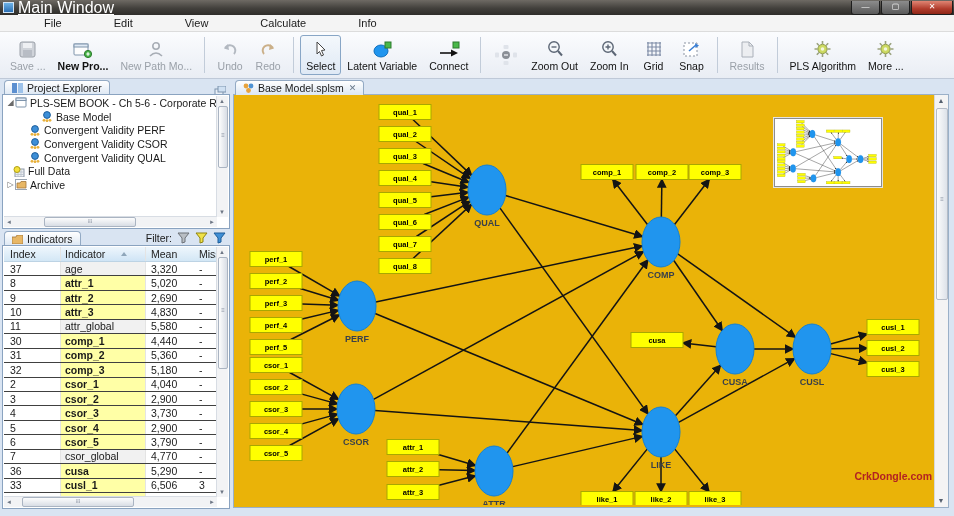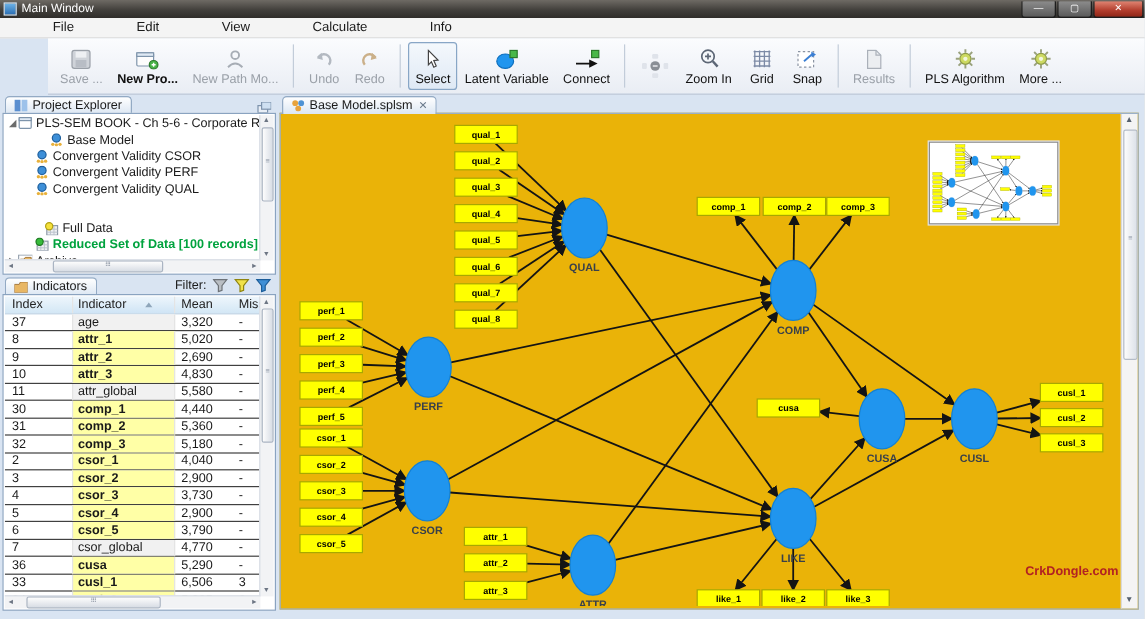--- a/index.html
+++ b/index.html
@@ -1,28 +1,28 @@
 <!DOCTYPE html>
 <html><head>
 <meta charset="utf-8">
 <style>
   html,body{margin:0;padding:0;}
   #app{position:relative;width:954px;height:516px;background:#d9e4f2;font-family:"Liberation Sans",sans-serif;overflow:hidden;color:#1a1a1a;}
   
   .titlebar{position:absolute;left:0;top:0;right:0;height:15px;background:linear-gradient(#6e6a64,#42403c 55%,#2f2d2a);display:flex;align-items:center;color:#fff;}
   .title-icon{width:9px;height:9px;margin:0 4px 0 3px;background:linear-gradient(#6db3e8,#2b6fb4);border:1px solid #cfe3f5;}
-  .title-text{font-size:10px;line-height:10px;}
+  .title-text{font-size:16px;line-height:10px;text-decoration:underline;}
   .winbtns{margin-left:auto;display:flex;height:14px;}
   .winbtn{width:27px;height:13px;border:1px solid #1d1d1d;border-top:none;background:linear-gradient(#8c8c8c,#5a5a5a);color:#fff;font-size:8px;line-height:12px;text-align:center;border-radius:0 0 3px 3px;margin-right:1px;}
   .winbtn.close{width:40px;background:linear-gradient(#e08573,#b13c2c 60%,#8f2617);}
   
   .menubar{position:absolute;left:0;top:15px;right:0;height:16px;background:#f4f4f4;border-bottom:1px solid #dcdcdc;display:flex;align-items:center;font-size:11px;}
   .menu-item{padding:1px 8px;margin-left:36px;}
   
-  .toolbar{position:absolute;left:0;top:32px;right:0;height:46px;background:linear-gradient(#fbfcfe,#e9edf4);border-bottom:1px solid #bfc9d8;display:flex;align-items:center;padding-left:4px;margin-left:40px;}
+  .toolbar{position:absolute;left:0;top:32px;right:0;height:46px;background:linear-gradient(#fbfcfe,#e9edf4);border-bottom:1px solid #bfc9d8;display:flex;align-items:center;padding-left:4px;}
   .titem{display:flex;flex-direction:column;align-items:center;justify-content:flex-end;padding:2px 5px;border:1px solid transparent;min-width:26px;}
   .titem .ticon{height:22px;display:flex;align-items:center;justify-content:center;}
   .titem .tlabel{font-size:10.5px;white-space:nowrap;color:#111;}
   .titem.disabled .tlabel{color:#9aa0a8;}
   .titem.bold .tlabel{font-weight:bold;}
   .titem.selected{border:1px solid #88a6c6;background:linear-gradient(#f4f8fc,#dfe9f5);border-radius:3px;}
   .tsep{width:1px;height:36px;background:#c2ccd9;margin:0 6px;}
   
   .panel{position:absolute;}
   .tabrow{position:absolute;left:0;top:0;right:0;height:15px;}
@@ -178,20 +178,30 @@
             <rect x="18" y="7.5" width="4" height="5" rx="1" fill="#dfe3ea"></rect>
             <path d="M9,10 h4" stroke="#e8eaee" stroke-width="1.4"></path>
           </svg>
         </div>
         <div class="tlabel"></div>
       </div>
       <div class="titem">
         <div class="ticon">
           <svg width="18" height="18">
             <circle cx="8" cy="7" r="5.2" fill="#f4f7fa" stroke="#5c6675" stroke-width="1.4"></circle>
+            <path d="M5.5,7 h5" stroke="#5c6675" stroke-width="1.4"></path>
+            <path d="M12,11 L16,15.5" stroke="#5c6675" stroke-width="2"></path>
+          </svg>
+        </div>
+        <div class="tlabel">Zoom Out</div>
+      </div>
+      <div class="titem">
+        <div class="ticon">
+          <svg width="18" height="18">
+            <circle cx="8" cy="7" r="5.2" fill="#f4f7fa" stroke="#5c6675" stroke-width="1.4"></circle>
             <path d="M5.5,7 h5 M8,4.5 v5" stroke="#5c6675" stroke-width="1.4"></path>
             <path d="M12,11 L16,15.5" stroke="#5c6675" stroke-width="2"></path>
           </svg>
         </div>
         <div class="tlabel">Zoom In</div>
       </div>
       <div class="titem">
         <div class="ticon">
           <svg width="16" height="16">
             <path d="M2,1 V15 M6,1 V15 M10,1 V15 M14,1 V15 M1,2 H15 M1,6 H15 M1,10 H15 M1,14 H15" stroke="#7c8aa5" stroke-width="1.1"></path>
@@ -289,67 +299,56 @@
           <div class="tree-row" style="padding-left: 16px;">
             <span class="tree-caret"></span>
             <span class="tree-ic">
               <svg width="12" height="11">
                 <circle cx="6" cy="4" r="3.4" fill="#3d8fd8" stroke="#1f5f9c"></circle>
                 <circle cx="3" cy="9.3" r="1.4" fill="#e8b13c"></circle>
                 <circle cx="6" cy="9.7" r="1.4" fill="#e8b13c"></circle>
                 <circle cx="9" cy="9.3" r="1.4" fill="#e8b13c"></circle>
               </svg>
             </span>
-            <span>Convergent Validity CSOR</span>
+            <span>Convergent Validity PERF</span>
           </div>
           <div class="tree-row" style="padding-left: 16px;">
             <span class="tree-caret"></span>
             <span class="tree-ic">
               <svg width="12" height="11">
                 <circle cx="6" cy="4" r="3.4" fill="#3d8fd8" stroke="#1f5f9c"></circle>
                 <circle cx="3" cy="9.3" r="1.4" fill="#e8b13c"></circle>
                 <circle cx="6" cy="9.7" r="1.4" fill="#e8b13c"></circle>
                 <circle cx="9" cy="9.3" r="1.4" fill="#e8b13c"></circle>
               </svg>
             </span>
-            <span>Convergent Validity PERF</span>
+            <span>Convergent Validity CSOR</span>
           </div>
           <div class="tree-row" style="padding-left: 16px;">
             <span class="tree-caret"></span>
             <span class="tree-ic">
               <svg width="12" height="11">
                 <circle cx="6" cy="4" r="3.4" fill="#3d8fd8" stroke="#1f5f9c"></circle>
                 <circle cx="3" cy="9.3" r="1.4" fill="#e8b13c"></circle>
                 <circle cx="6" cy="9.7" r="1.4" fill="#e8b13c"></circle>
                 <circle cx="9" cy="9.3" r="1.4" fill="#e8b13c"></circle>
               </svg>
             </span>
             <span>Convergent Validity QUAL</span>
           </div>
-          <div class="tree-row" style="padding-left: 24px; margin-top: 19px;">
+          <div class="tree-row" style="padding-left: 0;">
             <span class="tree-caret"></span>
             <span class="tree-ic">
               <svg width="12" height="11">
                 <rect x="2" y="3" width="9" height="8" fill="#eef0f3" stroke="#8e99a8"></rect>
                 <path d="M2,6 h9 M2,8.5 h9 M5,3 v8 M8,3 v8" stroke="#b9c1cc" stroke-width="0.8"></path>
                 <circle cx="4" cy="3.5" r="3" fill="#f5e13c" stroke="#b0a015"></circle>
               </svg>
             </span>
             <span>Full Data</span>
-          </div>
-          <div class="tree-row" style="padding-left: 16px;">
-            <span class="tree-caret"></span>
-            <span class="tree-ic">
-              <svg width="12" height="11">
-                <rect x="2" y="3" width="9" height="8" fill="#eef0f3" stroke="#8e99a8"></rect>
-                <path d="M2,6 h9 M2,8.5 h9 M5,3 v8 M8,3 v8" stroke="#b9c1cc" stroke-width="0.8"></path>
-                <circle cx="4" cy="3.5" r="3" fill="#37bb3c" stroke="#1d7a21"></circle>
-              </svg>
-            </span>
-            <span style="color: rgb(0, 163, 62); font-weight: bold;">Reduced Set of Data [100 records]</span>
           </div>
           <div class="tree-row" style="padding-left: 2px;">
             <span class="tree-caret">▷</span>
             <span class="tree-ic">
               <svg width="13" height="11">
                 <rect x="0.5" y="0.5" width="12" height="10" fill="#fff" stroke="#9aa5b2"></rect>
                 <path d="M2,4 L5,4 L6,2.5 L11,2.5 L11,9 L2,9 Z" fill="#e8b765" stroke="#a3763a" stroke-width="0.8"></path>
               </svg>
             </span>
             <span>Archive</span>

